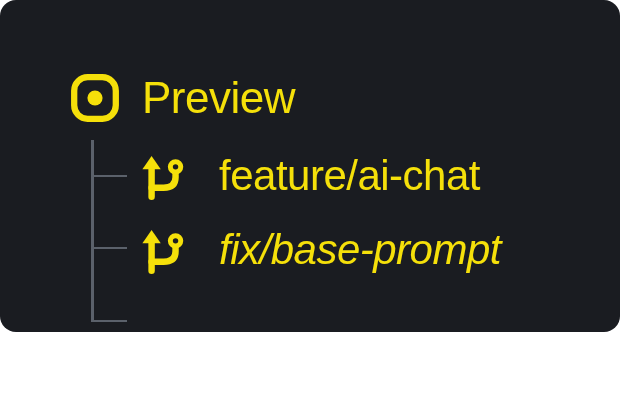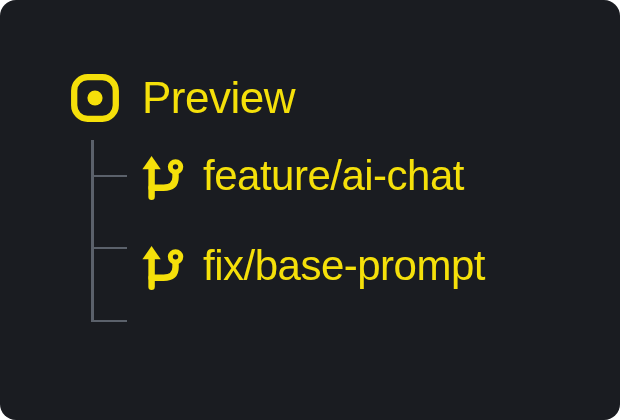--- a/index.html
+++ b/index.html
@@ -11,21 +11,21 @@
   * { box-sizing: border-box; }
   html, body {
     margin: 0; padding: 0;
     width: 620px; height: 420px;
     background: var(--page_bg);
     font-family: "Liberation Sans", "DejaVu Sans", sans-serif;
   }
   .card {
     position: absolute;
     left: 0; top: 0;
-    width: 620px; height: 420px;
+    width: 620px; height: 332px;
     background: var(--bg);
     border-radius: 16px;
     overflow: hidden;
   }
   .root-row {
     position: absolute;
     left: 68px; top: 72px;
     display: flex; align-items: center;
     gap: 20px;
     color: var(--accent);
@@ -53,26 +53,26 @@
     background: var(--line);
   }
   .hline.r1 { top: 174.8px; }
   .hline.r2 { top: 246.8px; }
   .hline.r3 { top: 319.8px; }
   .branch-row {
     position: absolute;
     left: 137px;
     height: 52px;
     display: flex; align-items: center;
-    gap: 16px;
+    gap: 32px;
     color: var(--accent);
     cursor: default;
   }
   .branch-row.r1 { top: 150px; }
-  .branch-row.r2 { top: 240px; }
+  .branch-row.r2 { top: 224px; font-style: italic; }
   .branch-row.r3 { top: 295px; }
   .branch-icon svg { display: block; }
   .branch-label {
     font-size: 42px;
     font-weight: 500;
     letter-spacing: -0.5px;
     line-height: 1;
     color: var(--accent);
     white-space: nowrap;
   }

